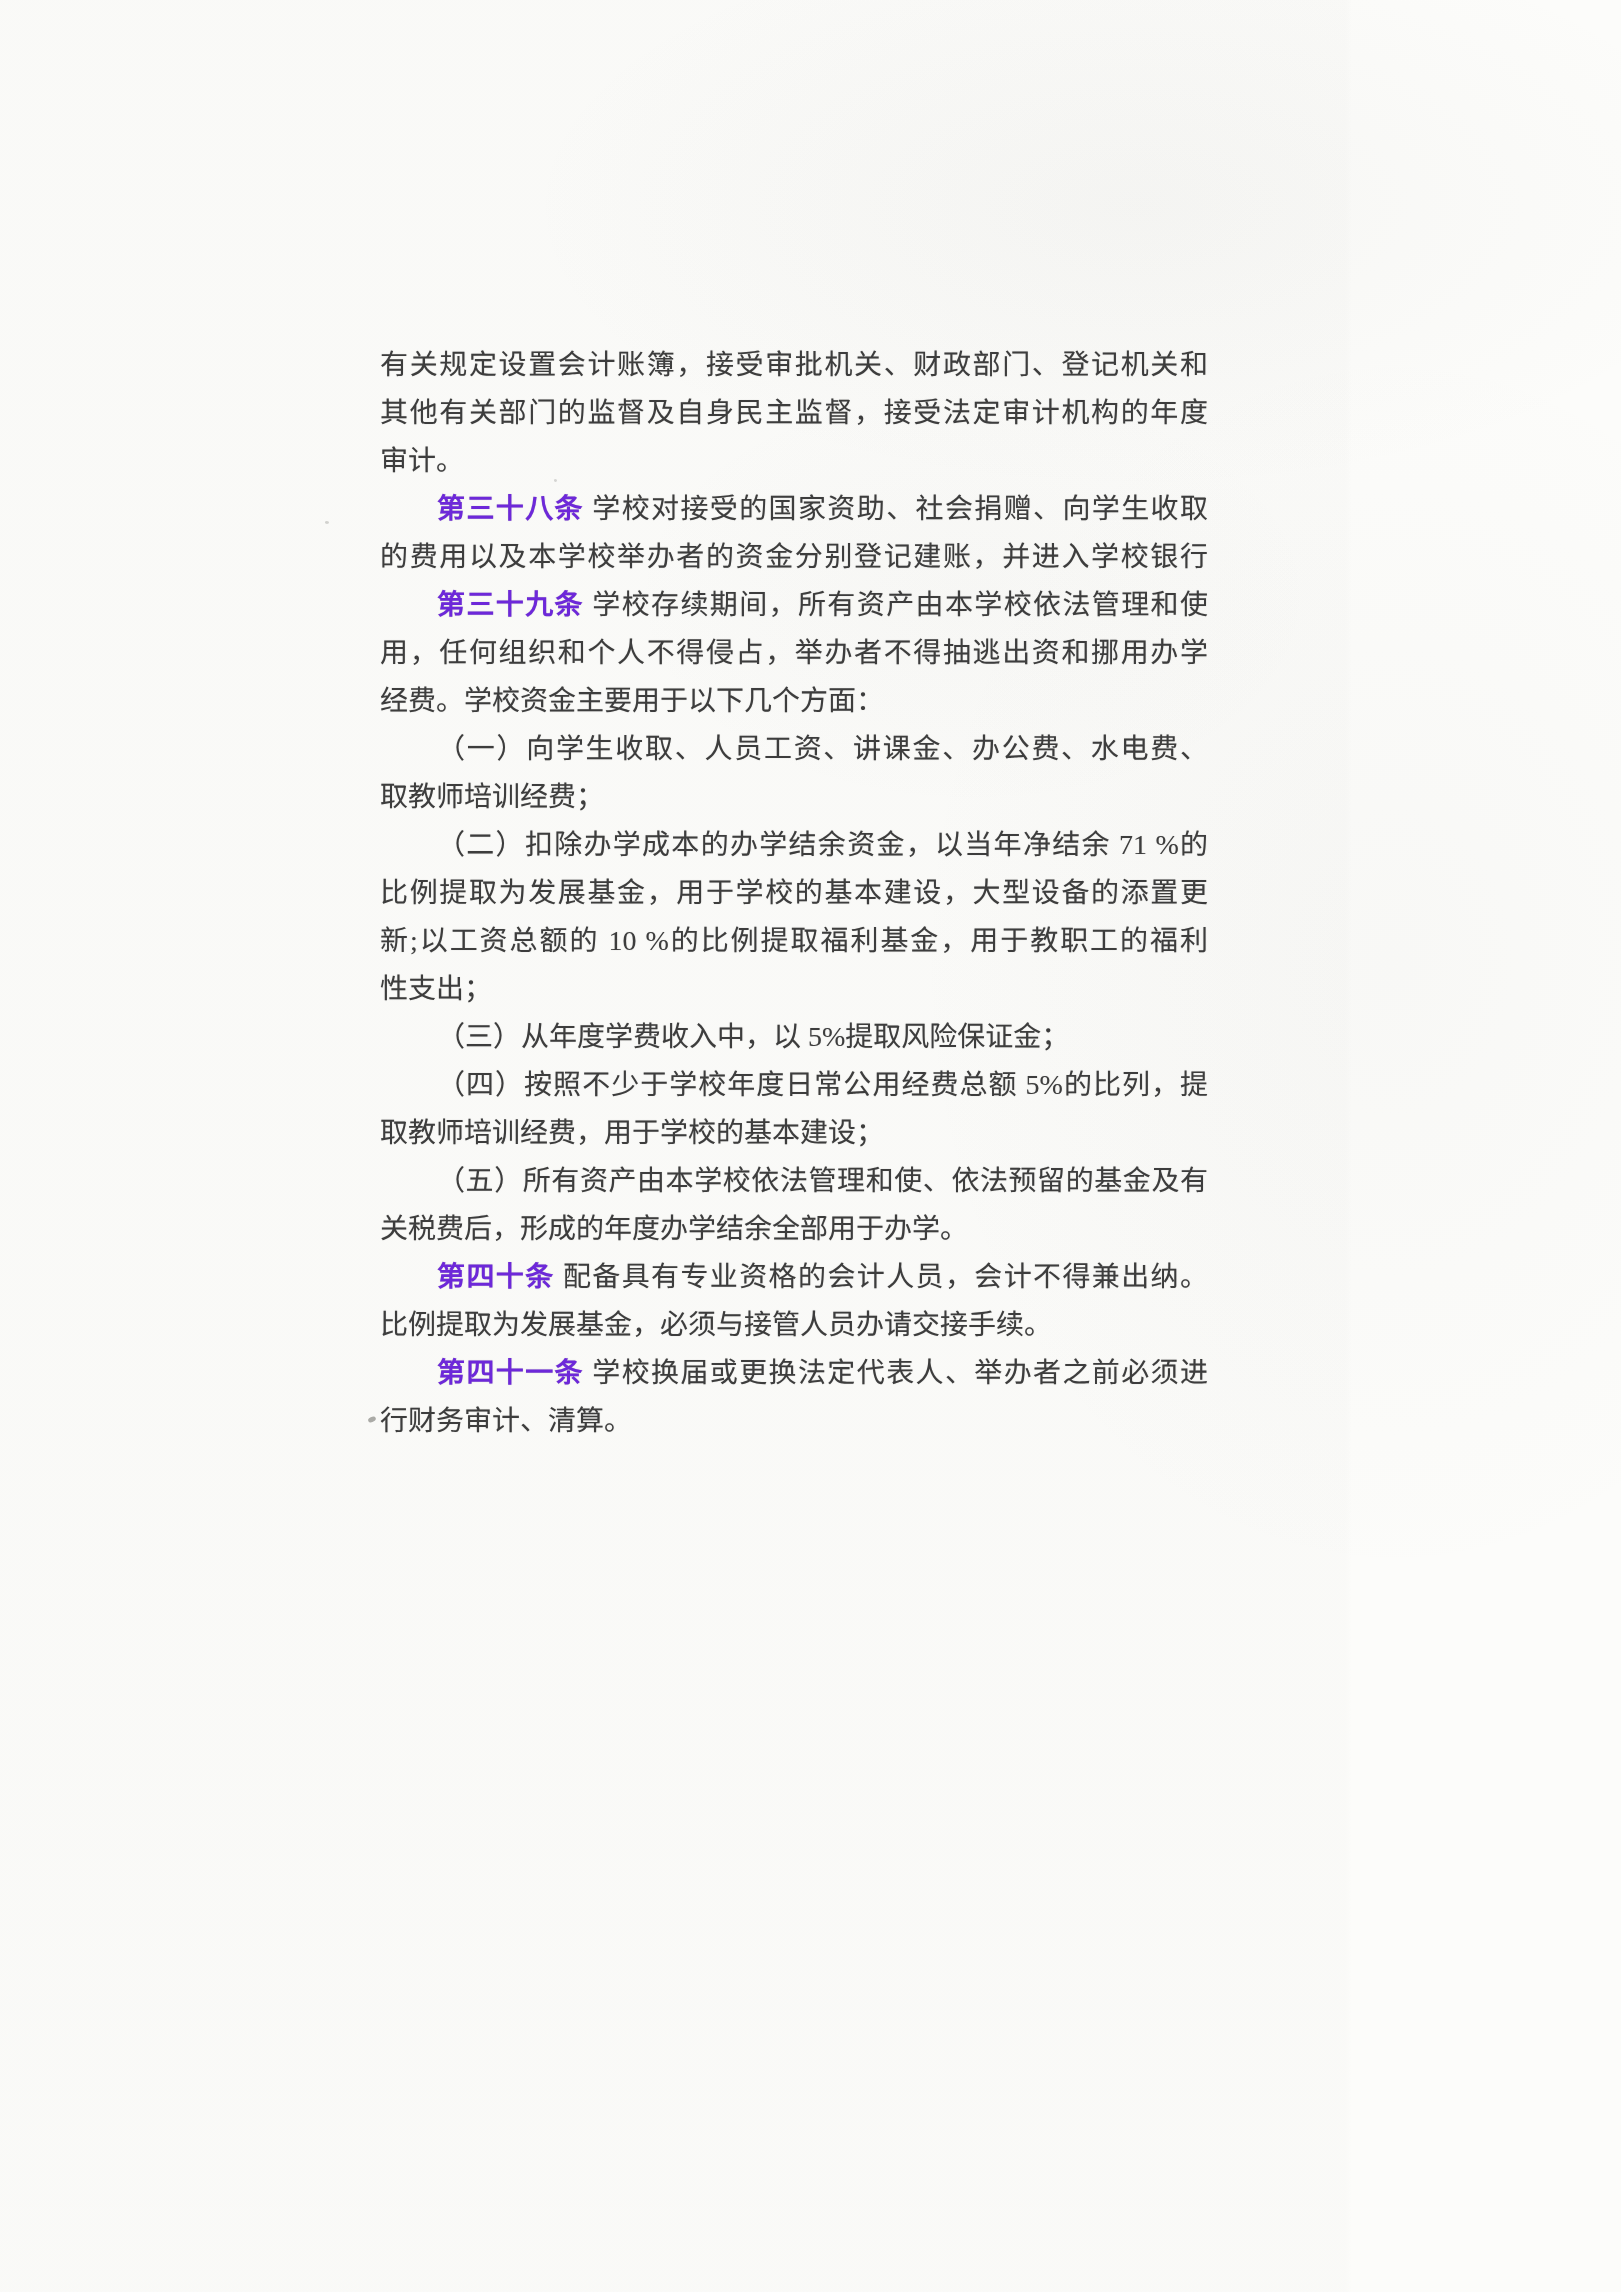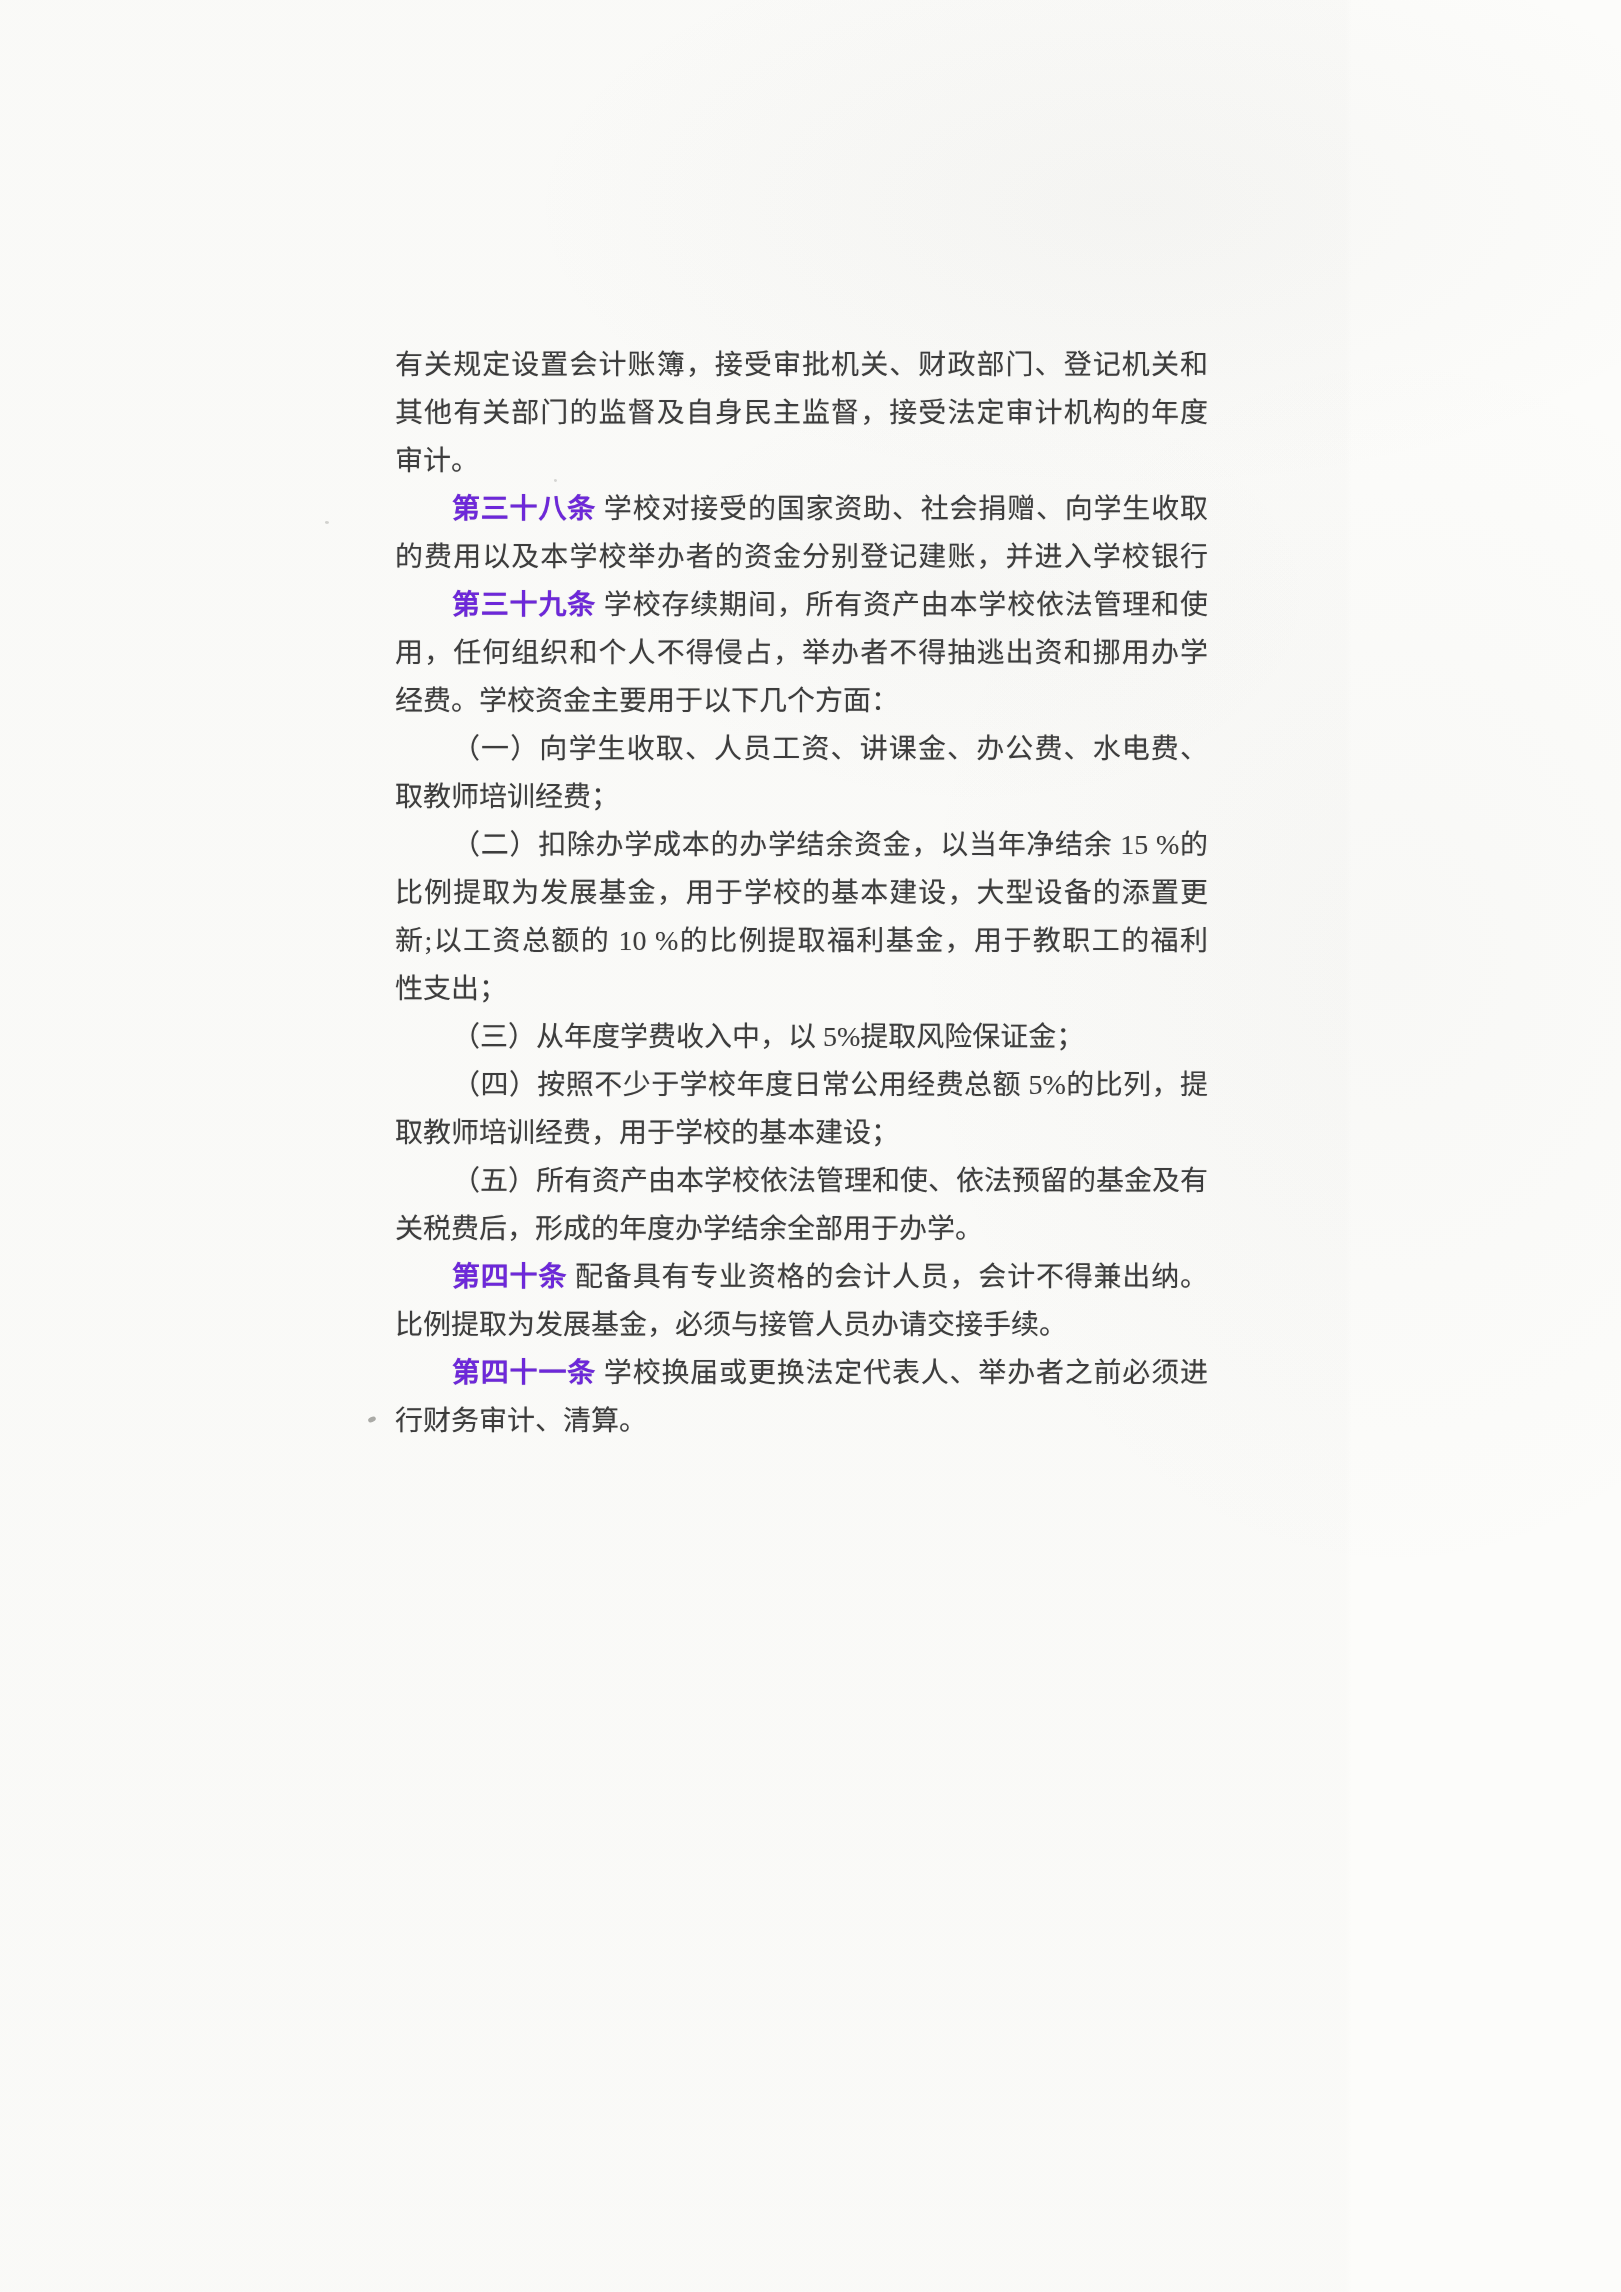--- a/index.html
+++ b/index.html
@@ -28,21 +28,20 @@
     left: 380px; top: 341px; width: 828px;
     font-size: 28px;
     line-height: 48px;
     color: #3d3d3d;
     text-shadow: 0 0 1px rgba(95,95,95,0.35);
   }
   .line {
     height: 48px;
     text-align: justify;
     text-justify: inter-character;
-    margin-left: 15px;
   }
   .line.j { text-align-last: justify; }
   .line.ind { padding-left: 57px; }
   .article-no { font-weight: bold; color: #6d28d9; }
   .speck {
     position: absolute;
     background: rgba(105,105,100,0.55);
     border-radius: 45% 55% 50% 50%;
     pointer-events: none;
   }
@@ -59,21 +58,21 @@
       <div class="line j">有关规定设置会计账簿，接受审批机关、财政部门、登记机关和</div>
       <div class="line j">其他有关部门的监督及自身民主监督，接受法定审计机构的年度</div>
       <div class="line">审计。</div>
       <div class="line j ind"><span class="article-no">第三十八条</span> 学校对接受的国家资助、社会捐赠、向学生收取</div>
       <div class="line j">的费用以及本学校举办者的资金分别登记建账，并进入学校银行</div>
       <div class="line j ind"><span class="article-no">第三十九条</span> 学校存续期间，所有资产由本学校依法管理和使</div>
       <div class="line j">用，任何组织和个人不得侵占，举办者不得抽逃出资和挪用办学</div>
       <div class="line">经费。学校资金主要用于以下几个方面：</div>
       <div class="line j ind">（一）向学生收取、人员工资、讲课金、办公费、水电费、</div>
       <div class="line">取教师培训经费；</div>
-      <div class="line j ind">（二）扣除办学成本的办学结余资金，以当年净结余 15 %的</div>
+      <div class="line j ind">（二）扣除办学成本的办学结余资金，以当年净结余 71 %的</div>
       <div class="line j">比例提取为发展基金，用于学校的基本建设，大型设备的添置更</div>
       <div class="line j">新;以工资总额的 10 %的比例提取福利基金，用于教职工的福利</div>
       <div class="line">性支出；</div>
       <div class="line ind">（三）从年度学费收入中，以 5%提取风险保证金；</div>
       <div class="line j ind">（四）按照不少于学校年度日常公用经费总额 5%的比列，提</div>
       <div class="line">取教师培训经费，用于学校的基本建设；</div>
       <div class="line j ind">（五）所有资产由本学校依法管理和使、依法预留的基金及有</div>
       <div class="line">关税费后，形成的年度办学结余全部用于办学。</div>
       <div class="line j ind"><span class="article-no">第四十条</span> 配备具有专业资格的会计人员，会计不得兼出纳。</div>
       <div class="line">比例提取为发展基金，必须与接管人员办请交接手续。</div>

